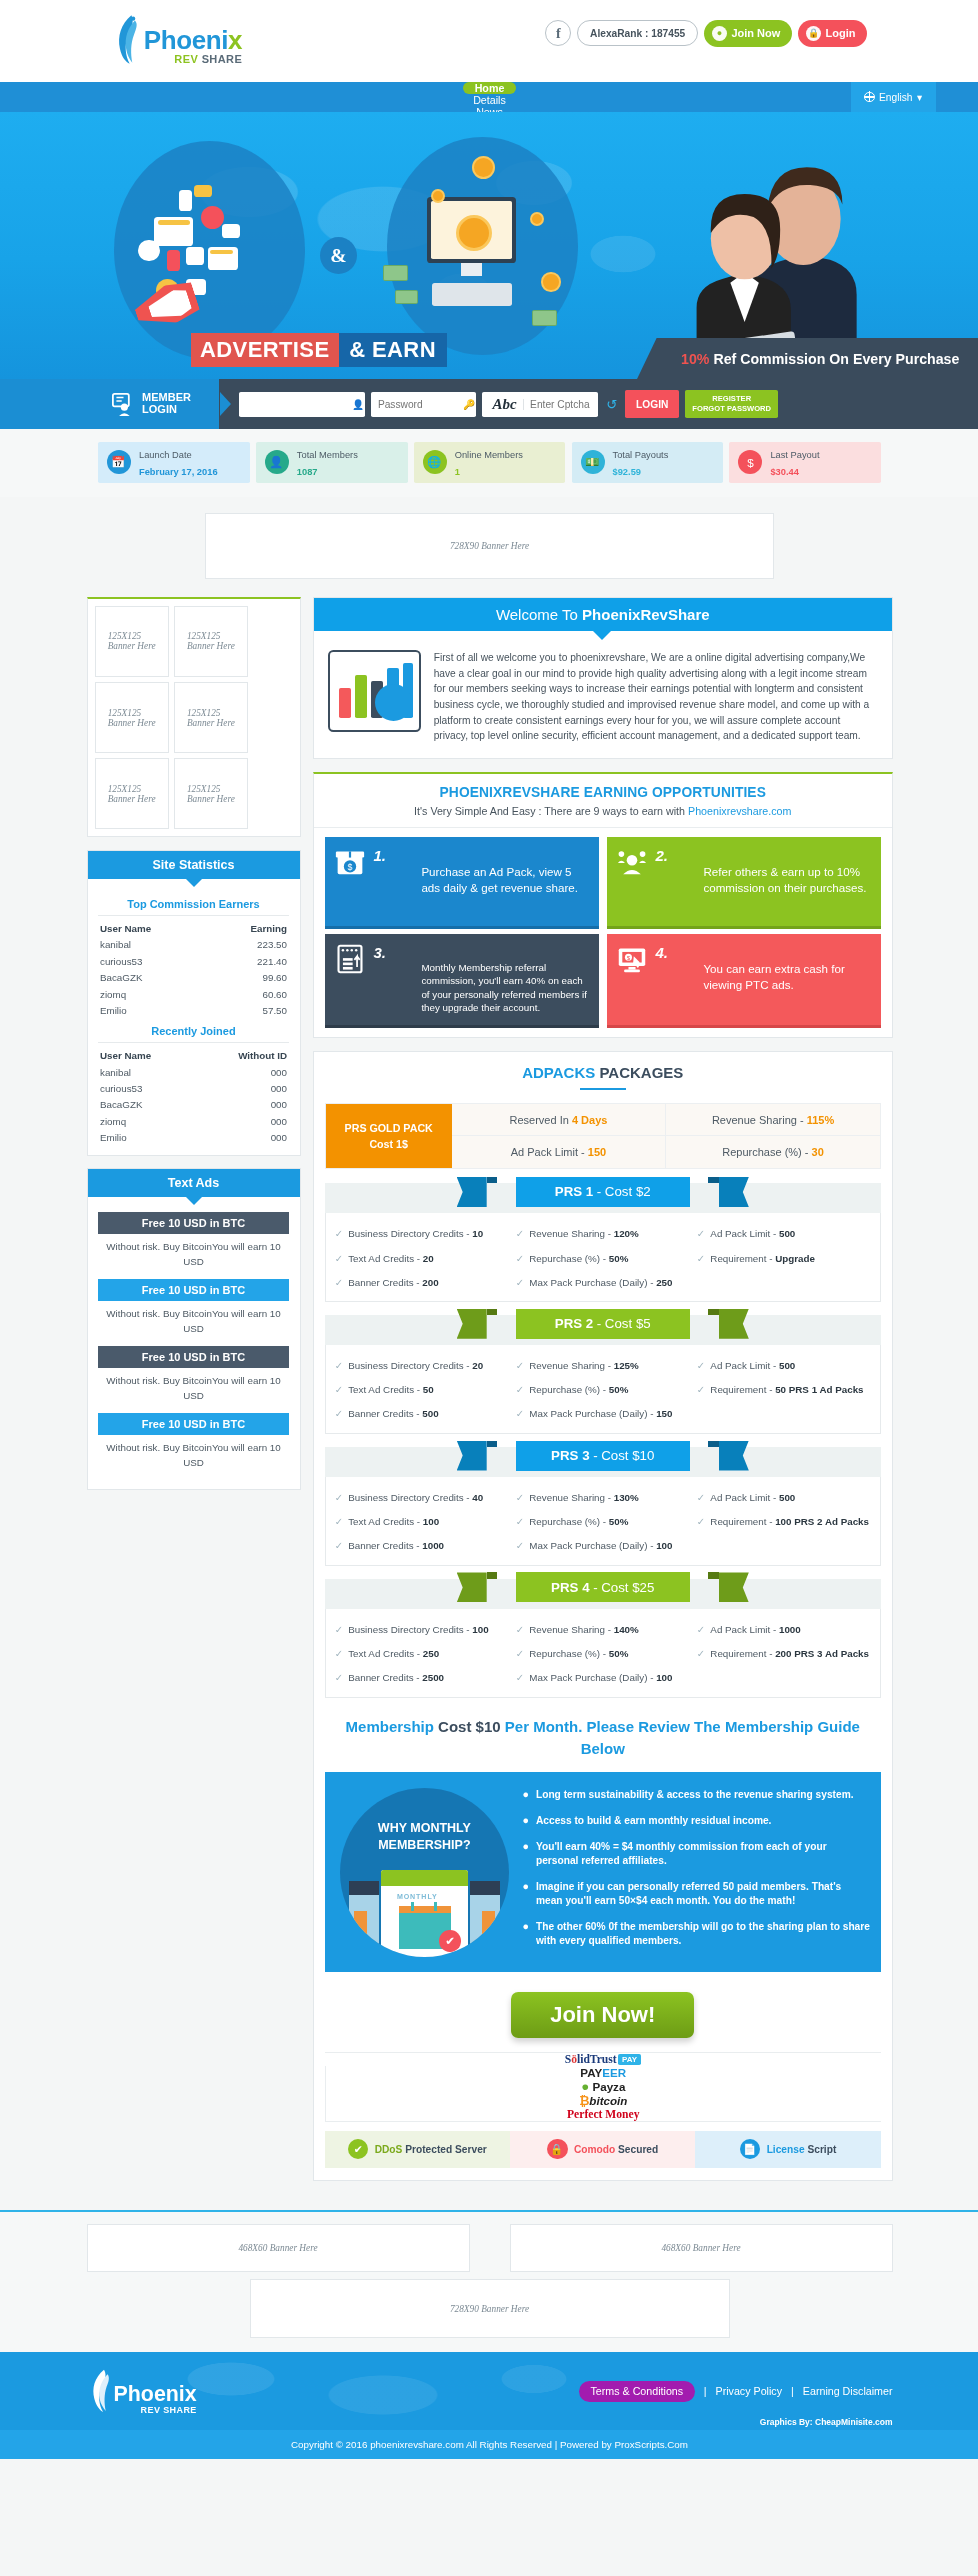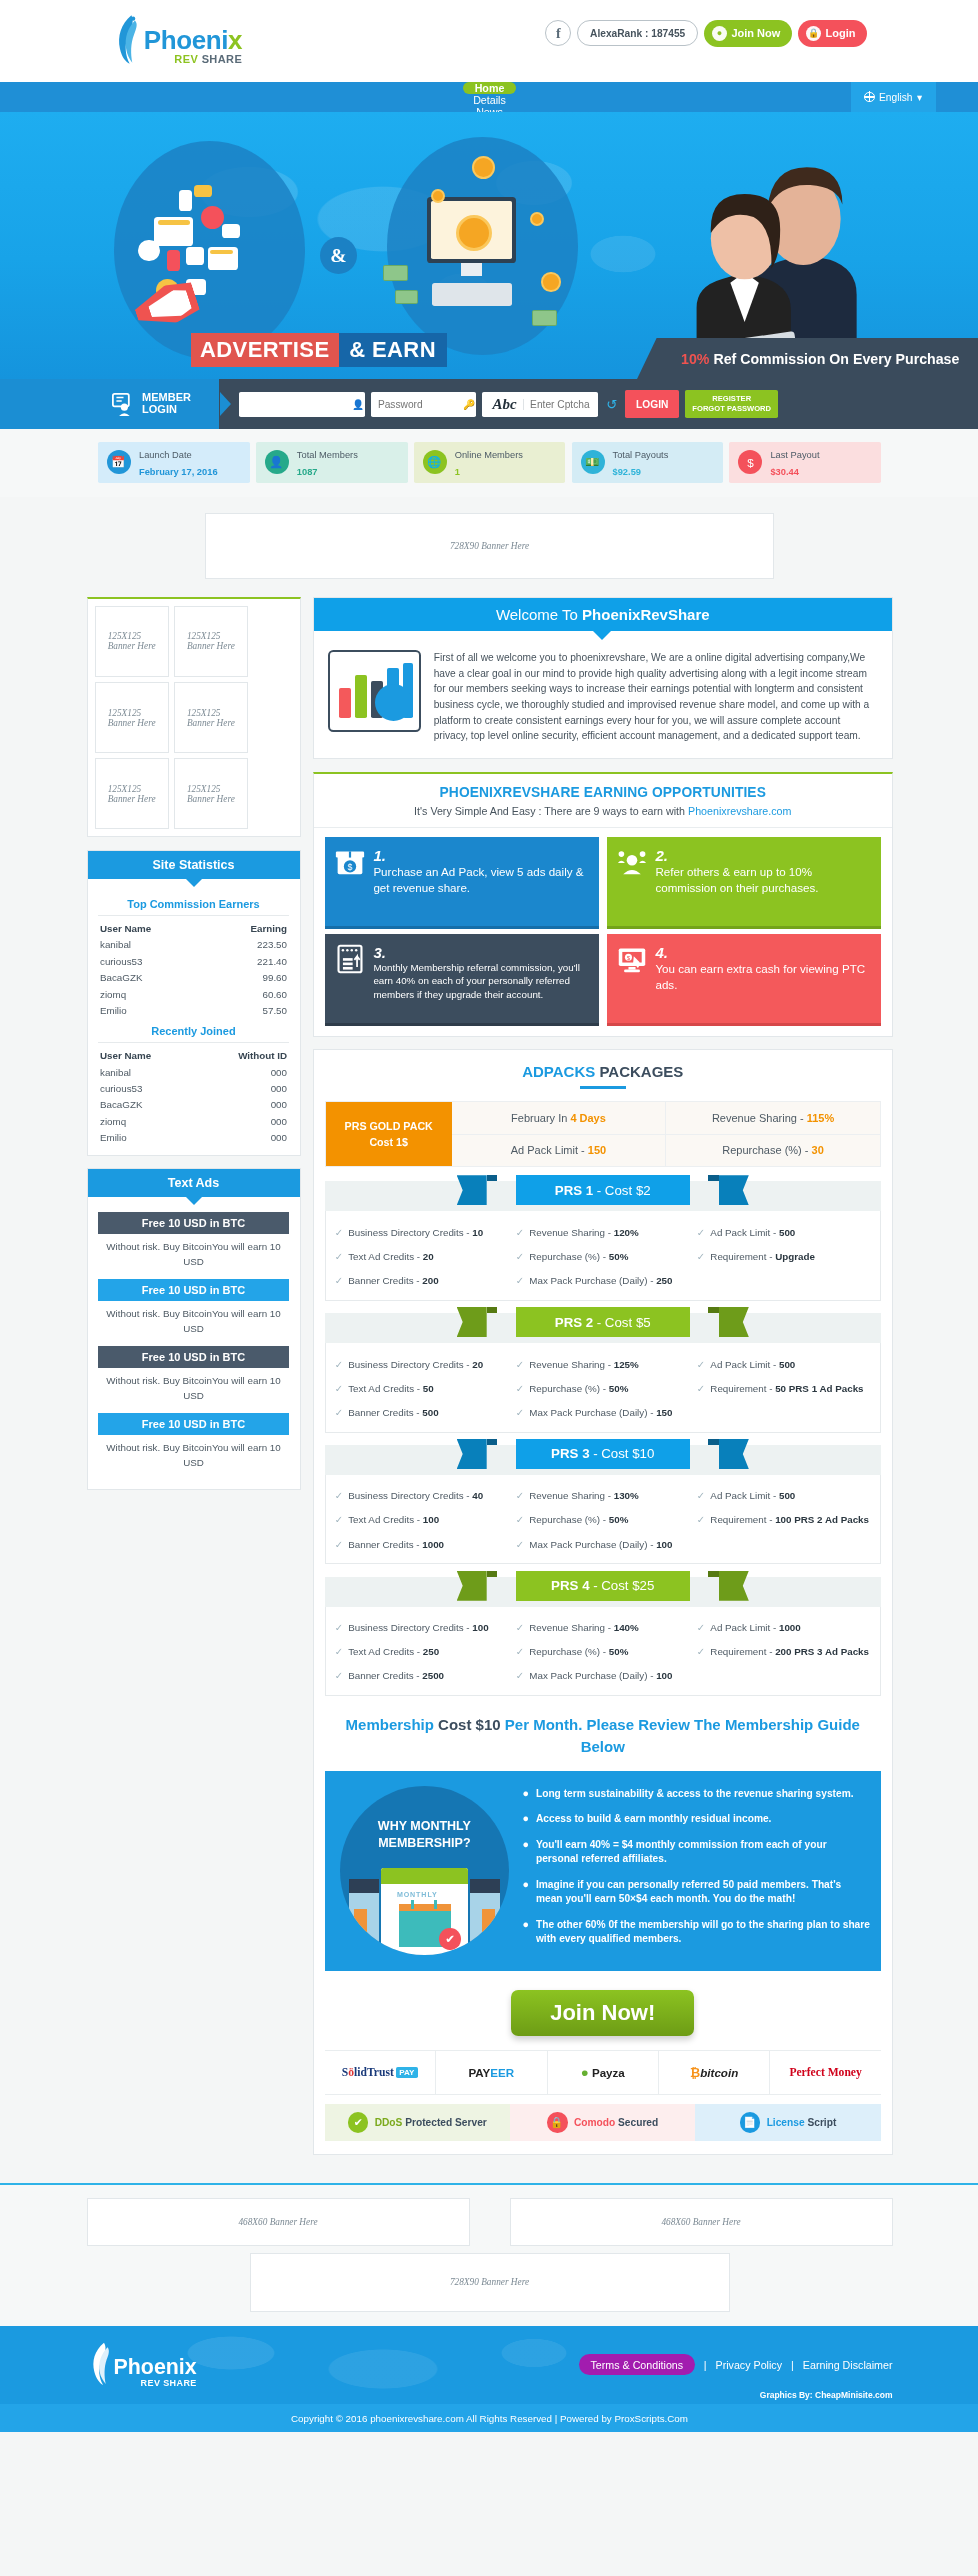--- a/index.html
+++ b/index.html
@@ -246,21 +246,21 @@
 
   .opp-grid { display:grid; grid-template-columns:1fr 1fr; gap:8px; padding:9px 10.7px 12.5px; border-top:0.9px solid #e9edef; }
   .opp { padding:9.8px 10.7px 10.7px; display:flex; gap:8px; color:#fff; position:relative; }
   .opp:after { content:''; position:absolute; left:0; right:0; bottom:-2.7px; height:2.7px; }
   .opp1 { background:#1b87cd; min-height:89px; } .opp1:after { background:#156ea9; }
   .opp2 { background:#8cc321; min-height:89px; } .opp2:after { background:#73a31a; }
   .opp3 { background:#3c4d5e; min-height:89px; } .opp3:after { background:#2e3c4a; }
   .opp4 { background:#f4595b; min-height:89px; } .opp4:after { background:#d64749; }
   .opp-ico { width:30px; height:30px; flex:none; position:relative; }
   .opp-num { font-size:15px; font-weight:bold; font-style:italic; line-height:17px; }
-  .opp-txt { font-size:11.6px; line-height:16px; }
+  .opp-txt { font-size:11.6px; line-height:16px;margin-left:48px; }
   .opp-txt.sm { font-size:9.8px; line-height:13.3px; }
 
   .adpack-title { text-align:center; font-size:15px; padding:12.5px 0 0; }
   .adpack-title .a1 { color:#1b9ae0; font-weight:bold; }
   .adpack-title .a2 { color:#3c4d5e; font-weight:bold; }
   .adpack-underline { width:46px; height:2.7px; background:#1b9ae0; margin:6.2px auto 12.5px; }
 
   .gold-table { display:flex; margin:0 10.7px 14.2px; border:0.9px solid #eceff1; }
   .gold-cell {
     width:126px; background:#f39200; color:#fff; font-size:10.7px; font-weight:bold;
@@ -311,21 +311,21 @@
   .mem-list { flex:1; padding-top:3.6px; }
   .mem-li { display:flex; gap:7.1px; color:#fff; font-size:10.2px; font-weight:bold; line-height:14.2px; margin-bottom:11.6px; }
   .mem-li .dot { font-size:10.7px; line-height:13.3px; }
 
   .joinnow-wrap { text-align:center; padding:5.3px 0 14.2px; }
   .joinnow {
     display:inline-block; background:linear-gradient(180deg,#8cc321 0%,#6d9c15 100%);
     color:#fff; font-size:22px; font-weight:bold; padding:9.8px 39px; border-radius:7.1px;
     box-shadow:0 3.6px 6.2px rgba(0,0,0,.18);
   }
-  .paylogos { display:flex; border-top:0.9px solid #e9edef; border-bottom:0.9px solid #e9edef; margin:0 10.7px; }
+  .paylogos { display:flex; border-top:0.9px solid #e9edef; border-bottom:0.9px solid #e9edef; margin:0 10.7px;flex-direction:column; }
   .paylogo { flex:1; height:43px; display:flex; align-items:center; justify-content:center; font-size:11.6px; font-weight:bold; }
   .paylogo + .paylogo { border-left:0.9px solid #e9edef; }
   .badges { display:flex; margin:9px 10.7px 12.5px; }
   .badge { flex:1; height:37px; display:flex; align-items:center; justify-content:center; gap:6.2px; font-size:10.2px; }
   .bg-green { background:#eef4e3; } .bg-pink { background:#fdeeee; } .bg-blue { background:#ddeffa; }
   .bdg-ico { width:20.5px; height:20.5px; border-radius:50%; display:flex; align-items:center; justify-content:center; color:#fff; font-size:10.7px; }
 
   
   .bottom-sec { background:#f6f8f8; border-top:2.7px solid #2fb3e8; padding:12.5px 0 14.2px; }
   .b468row { width:806px; margin:0 auto 7.1px; display:flex; justify-content:space-between; }
@@ -735,21 +735,21 @@
       </div>
       <div class="adpack-underline"></div>
 
       <div class="gold-table">
         <div class="gold-cell">
           <span>PRS GOLD PACK</span>
           <span>Cost 1$</span>
         </div>
         <div class="gold-right">
           <div class="gold-r">
-            <div class="gold-c"><span>February In </span><b>4 Days</b></div>
+            <div class="gold-c"><span>Reserved In </span><b>4 Days</b></div>
             <div class="gold-c"><span>Revenue Sharing - </span><b>115%</b></div>
           </div>
           <div class="gold-r">
             <div class="gold-c"><span>Ad Pack Limit - </span><b>150</b></div>
             <div class="gold-c"><span>Repurchase (%) - </span><b>30</b></div>
           </div>
         </div>
       </div>
 
       <div class="prs-block">

